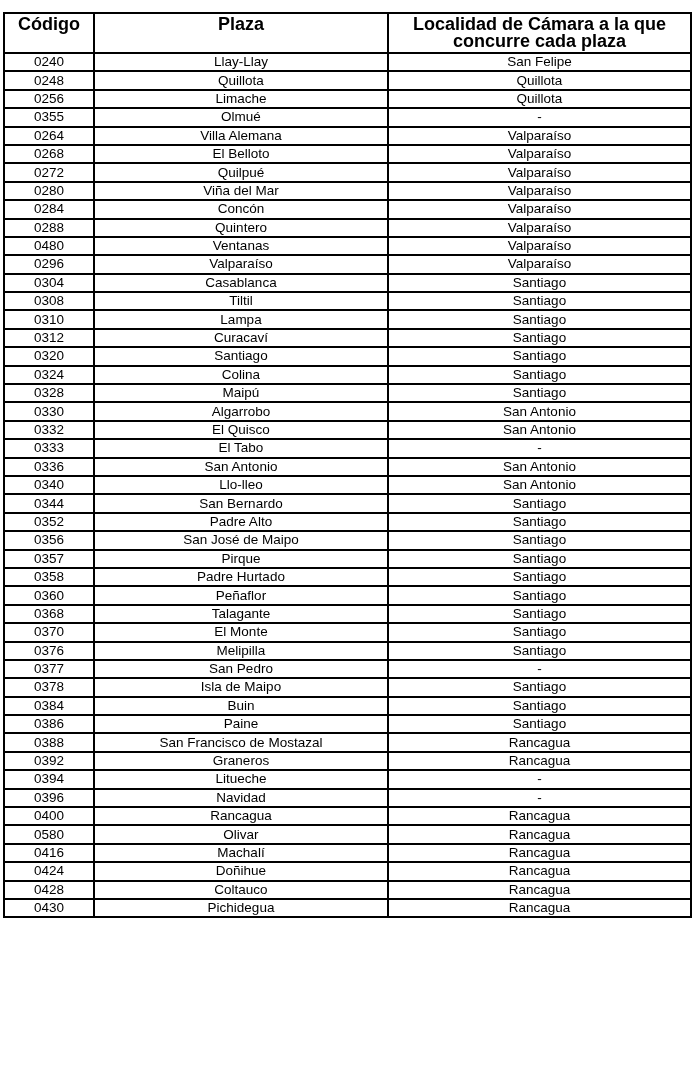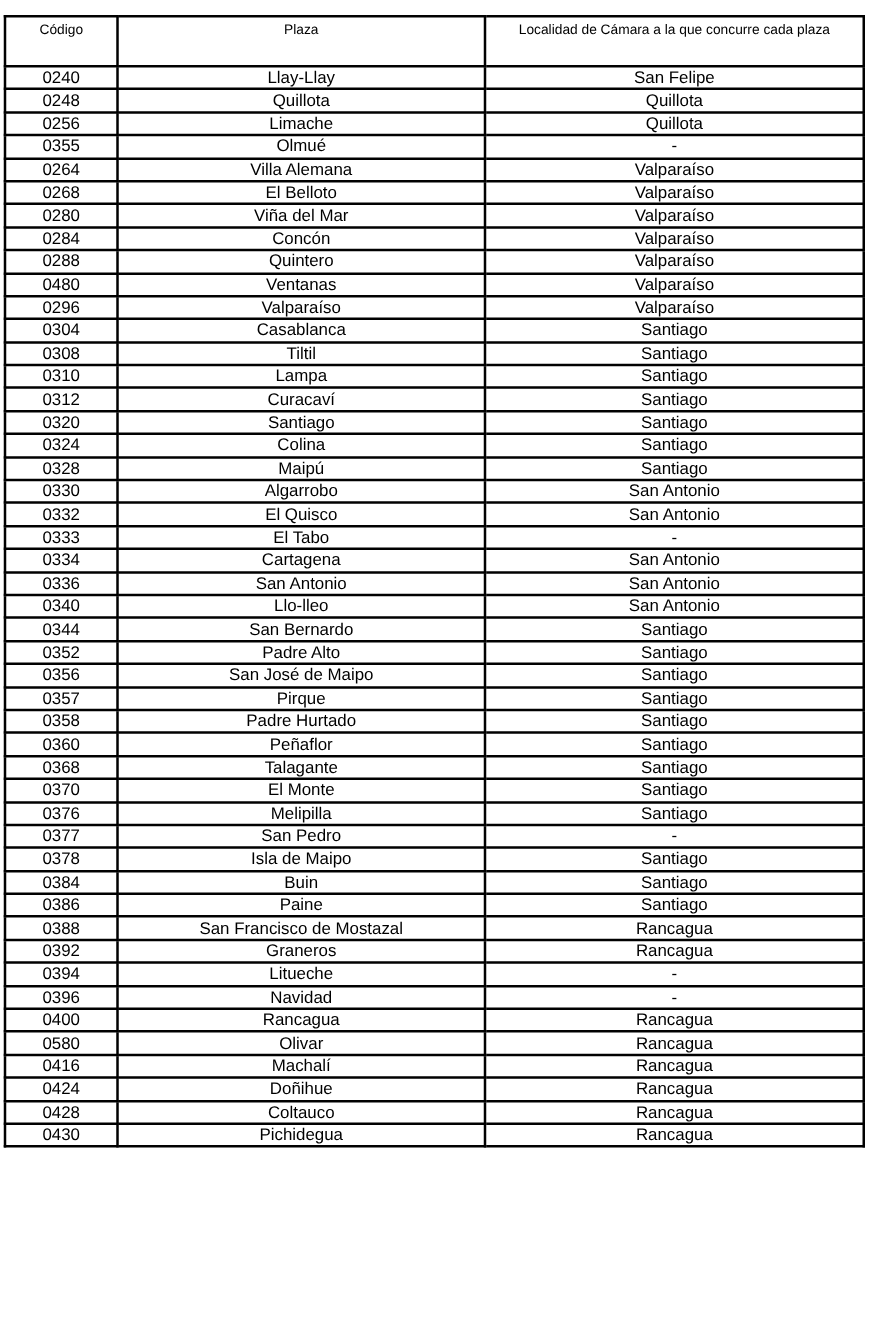--- a/index.html
+++ b/index.html
@@ -25,22 +25,22 @@
   table.plaza-table col.col-plaza  { width: 294px; }
   table.plaza-table col.col-local  { width: 303px; }
   table.plaza-table th,
   table.plaza-table td {
     border: 2px solid #000000;
     text-align: center;
     overflow: hidden;
     white-space: nowrap;
   }
   table.plaza-table th {
-    font-size: 11px;
-    font-weight: normal;
+    font-size: 18px;
+    font-weight: bold;
     vertical-align: top;
     line-height: 17px;
     padding: 2px 2px 0 2px;
     height: 40px;
     white-space: normal;
   }
   table.plaza-table td {
     font-size: 13.5px;
     font-weight: normal;
     vertical-align: middle;
@@ -91,20 +91,25 @@
           <td>0264</td>
           <td>Villa Alemana</td>
           <td>Valparaíso</td>
         </tr>
         <tr>
           <td>0268</td>
           <td>El Belloto</td>
           <td>Valparaíso</td>
         </tr>
         <tr>
+          <td>0272</td>
+          <td>Quilpué</td>
+          <td>Valparaíso</td>
+        </tr>
+        <tr>
           <td>0280</td>
           <td>Viña del Mar</td>
           <td>Valparaíso</td>
         </tr>
         <tr>
           <td>0284</td>
           <td>Concón</td>
           <td>Valparaíso</td>
         </tr>
         <tr>
@@ -164,25 +169,20 @@
         </tr>
         <tr>
           <td>0332</td>
           <td>El Quisco</td>
           <td>San Antonio</td>
         </tr>
         <tr>
           <td>0333</td>
           <td>El Tabo</td>
           <td>-</td>
-        </tr>
-        <tr>
-          <td>0334</td>
-          <td>Cartagena</td>
-          <td>San Antonio</td>
         </tr>
         <tr>
           <td>0336</td>
           <td>San Antonio</td>
           <td>San Antonio</td>
         </tr>
         <tr>
           <td>0340</td>
           <td>Llo-lleo</td>
           <td>San Antonio</td>

